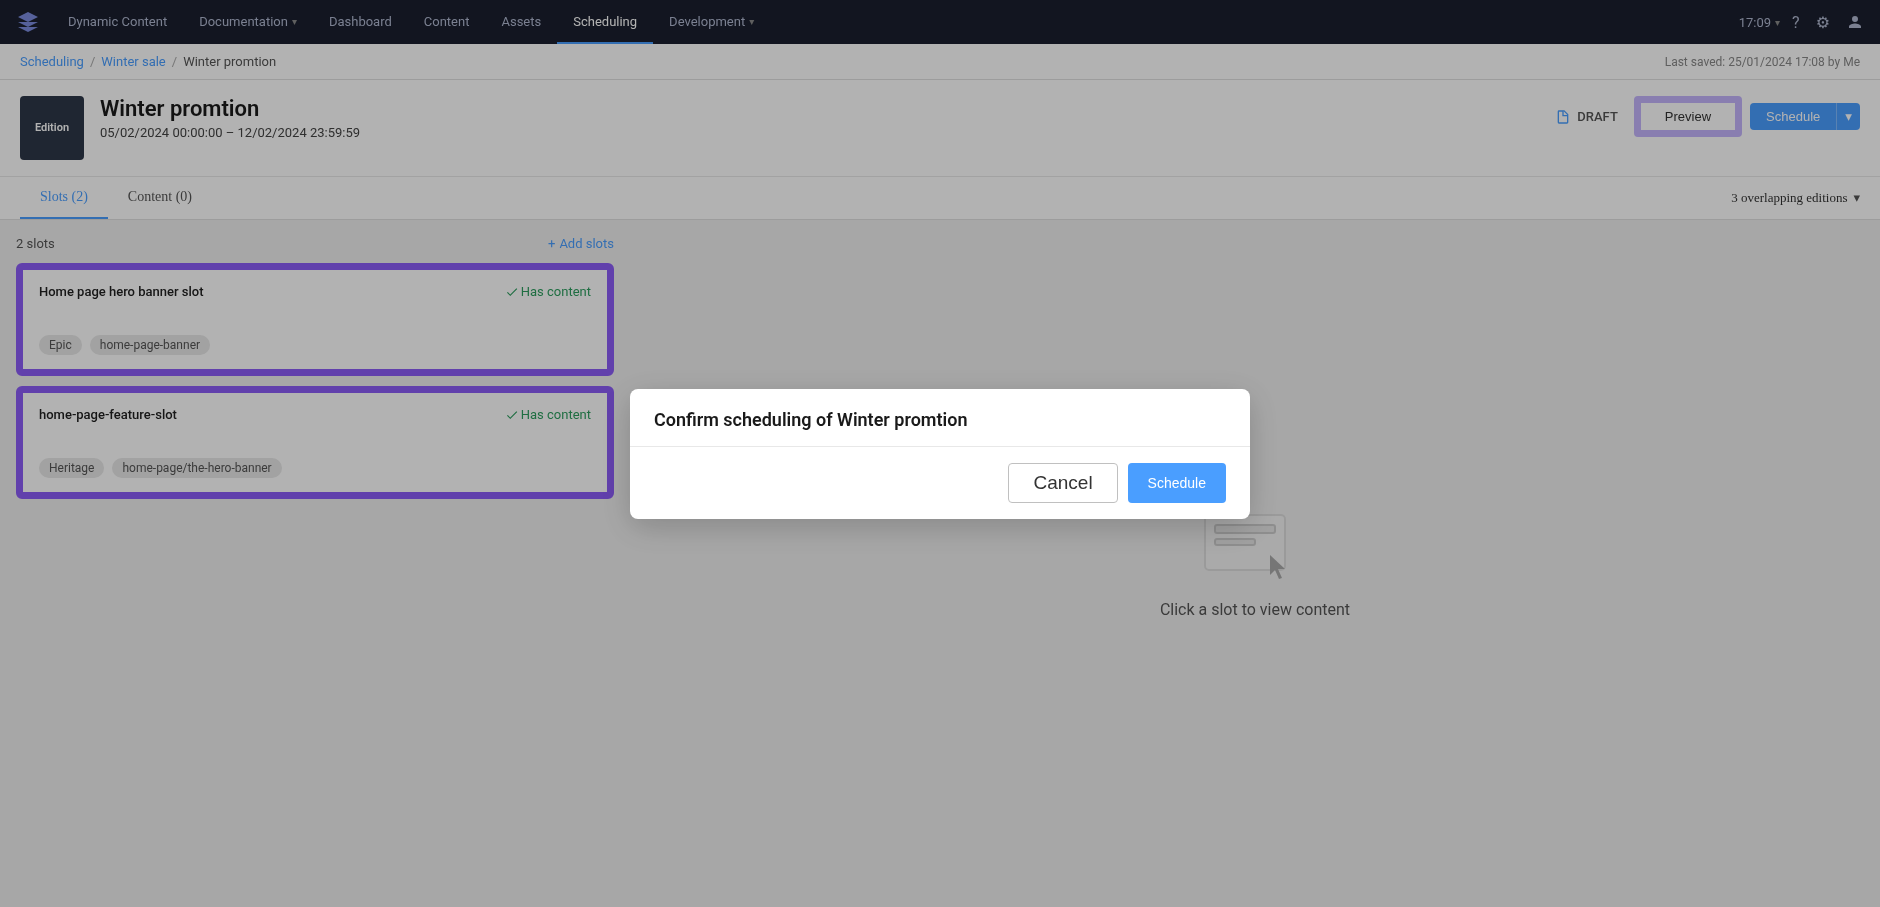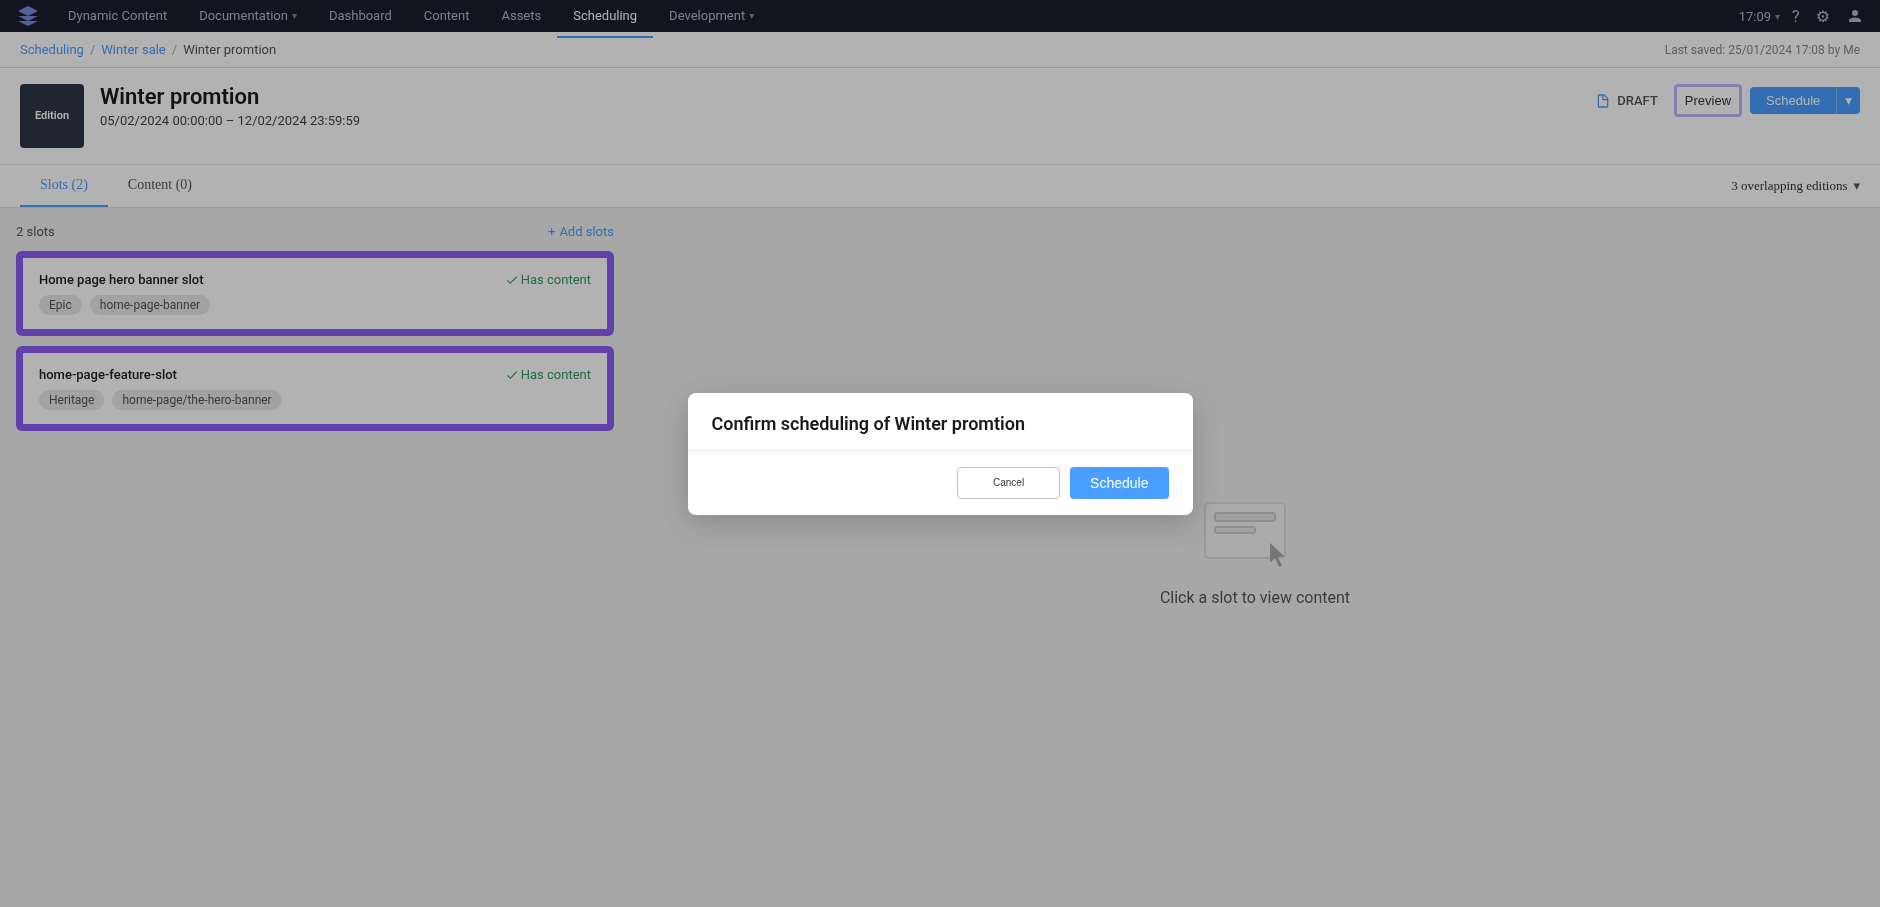--- a/index.html
+++ b/index.html
@@ -1,20 +1,20 @@
 <!DOCTYPE html>
 <html><head>
   <meta charset="utf-8">
   <style>
     * { box-sizing: border-box; margin: 0; padding: 0; }
     body { font-family: -apple-system, BlinkMacSystemFont, 'Segoe UI', Roboto, sans-serif; background: #f0f0f0; color: #222; font-size: 14px; }
 
     
     .top-nav {
-      display: flex; align-items: center; background: #1a1f2e; height: 32px; padding: 0 12px; gap: 0;
+      display: flex; align-items: center; background: #1a1f2e; height: 44px; padding: 0 12px; gap: 0;
     }
     .nav-logo { width: 32px; height: 32px; margin-right: 8px; display: flex; align-items: center; justify-content: center; }
     .nav-logo svg { width: 24px; height: 24px; fill: #7b8cde; }
     .nav-item {
       color: #b0b8d0; padding: 0 16px; height: 44px; display: flex; align-items: center; cursor: pointer; font-size: 13px; gap: 4px; border-bottom: 2px solid transparent; position: relative;
     }
     .nav-item.active { color: #fff; border-bottom: 2px solid #4a9eff; }
     .nav-dropdown-icon { font-size: 10px; color: #888; }
     .nav-right { margin-left: auto; display: flex; align-items: center; gap: 8px; }
     .nav-time { color: #b0b8d0; font-size: 13px; display: flex; align-items: center; gap: 4px; }
@@ -36,21 +36,21 @@
     .edition-thumbnail {
       width: 64px; height: 64px; background: #2d3748; color: #fff; display: flex; align-items: center; justify-content: center; font-size: 11px; font-weight: 600; border-radius: 4px; flex-shrink: 0; text-align: center; line-height: 1.3;
     }
     .edition-info { flex: 1; }
     .edition-title { font-size: 22px; font-weight: 600; color: #1a1a1a; margin-bottom: 4px; }
     .edition-dates { font-size: 13px; color: #444; }
     .edition-actions { display: flex; align-items: center; gap: 8px; }
     .draft-badge { display: flex; align-items: center; gap: 6px; color: #555; font-size: 13px; font-weight: 500; margin-right: 8px; }
     .draft-badge svg { color: #4a9eff; }
     .btn-preview {
-      background: #fff; border: 3px solid #c4b5fd; color: #333; padding: 6px 8px; border-radius: 4px; cursor: pointer; font-size: 13px;
+      background: #fff; border: 7px solid #c4b5fd; color: #333; padding: 6px 24px; border-radius: 4px; cursor: pointer; font-size: 13px;
     }
     .btn-schedule-main {
       background: #4a9eff; border: none; color: #fff; padding: 6px 16px; border-radius: 4px 0 0 4px; cursor: pointer; font-size: 13px; font-weight: 500;
     }
     .btn-schedule-dropdown {
       background: #4a9eff; border: none; border-left: 1px solid rgba(255,255,255,0.3); color: #fff; padding: 6px 8px; border-radius: 0 4px 4px 0; cursor: pointer;
     }
 
     
     .tabs-bar {
@@ -75,47 +75,47 @@
     .add-slots-btn { display: flex; align-items: center; gap: 4px; color: #4a9eff; cursor: pointer; font-size: 13px; }
     .slot-card {
       background: #fff; border-radius: 6px; padding: 14px 16px; margin-bottom: 10px; border: 7px solid #8b5cf6;
     }
     .slot-card-header { display: flex; align-items: center; justify-content: space-between; margin-bottom: 8px; }
     .slot-name { font-size: 13px; font-weight: 500; color: #222; }
     .slot-status { display: flex; align-items: center; gap: 2px; font-size: 13px; color: #2d9e5f; }
     .slot-status svg { color: #2d9e5f; }
     .slot-tags { display: flex; gap: 8px; }
     .slot-tag {
-      background: #e8e8e8; color: #555; padding: 3px 10px; border-radius: 12px; font-size: 12px;
+      background: #e8e8e8; color: #555; padding: 3px 10px; border-radius: 12px; font-size: 12px; margin-top: 28px;
     }
 
     
     .right-panel { flex: 1; background: #f0f0f0; display: flex; flex-direction: column; align-items: center; justify-content: center; padding: 40px; }
     .right-panel-content { display: flex; flex-direction: column; align-items: center; gap: 12px; }
     .click-icon-area { opacity: 0.5; }
     .click-slot-text { font-size: 16px; color: #555; }
 
     
     .modal-overlay {
       position: fixed; top: 0; left: 0; right: 0; bottom: 0; background: rgba(0,0,0,0.3); display: flex; align-items: center; justify-content: center; z-index: 1000;
     }
     .modal {
-      background: #fff; border-radius: 8px; width: 505px; box-shadow: 0 8px 32px rgba(0,0,0,0.2); overflow: hidden;
+      background: #fff; border-radius: 8px; width: 620px; box-shadow: 0 8px 32px rgba(0,0,0,0.2); overflow: hidden;
     }
     .modal-header {
       padding: 20px 24px 16px; border-bottom: 1px solid #e8e8e8;
     }
     .modal-title { font-size: 18px; font-weight: 600; color: #1a1a1a; }
     .modal-body { padding: 24px; }
     .modal-message { font-size: 14px; color: #444; line-height: 1.6; }
     .modal-footer {
       padding: 16px 24px; display: flex; justify-content: flex-end; gap: 10px;
     }
     .btn-cancel {
-      background: #fff; border: 1px solid #c0c0c0; color: #333; padding: 8px 35px; border-radius: 4px; cursor: pointer; font-size: 10px;
+      background: #fff; border: 1px solid #c0c0c0; color: #333; padding: 8px 24px; border-radius: 4px; cursor: pointer; font-size: 19px;
     }
     .btn-schedule-dialog {
       background: #4a9eff; border: none; color: #fff; padding: 8px 20px; border-radius: 4px; cursor: pointer; font-size: 14px; font-weight: 500;
     }
   </style>
 </head>
 <body>
 
 <nav class="top-nav">
   <div class="nav-logo">

